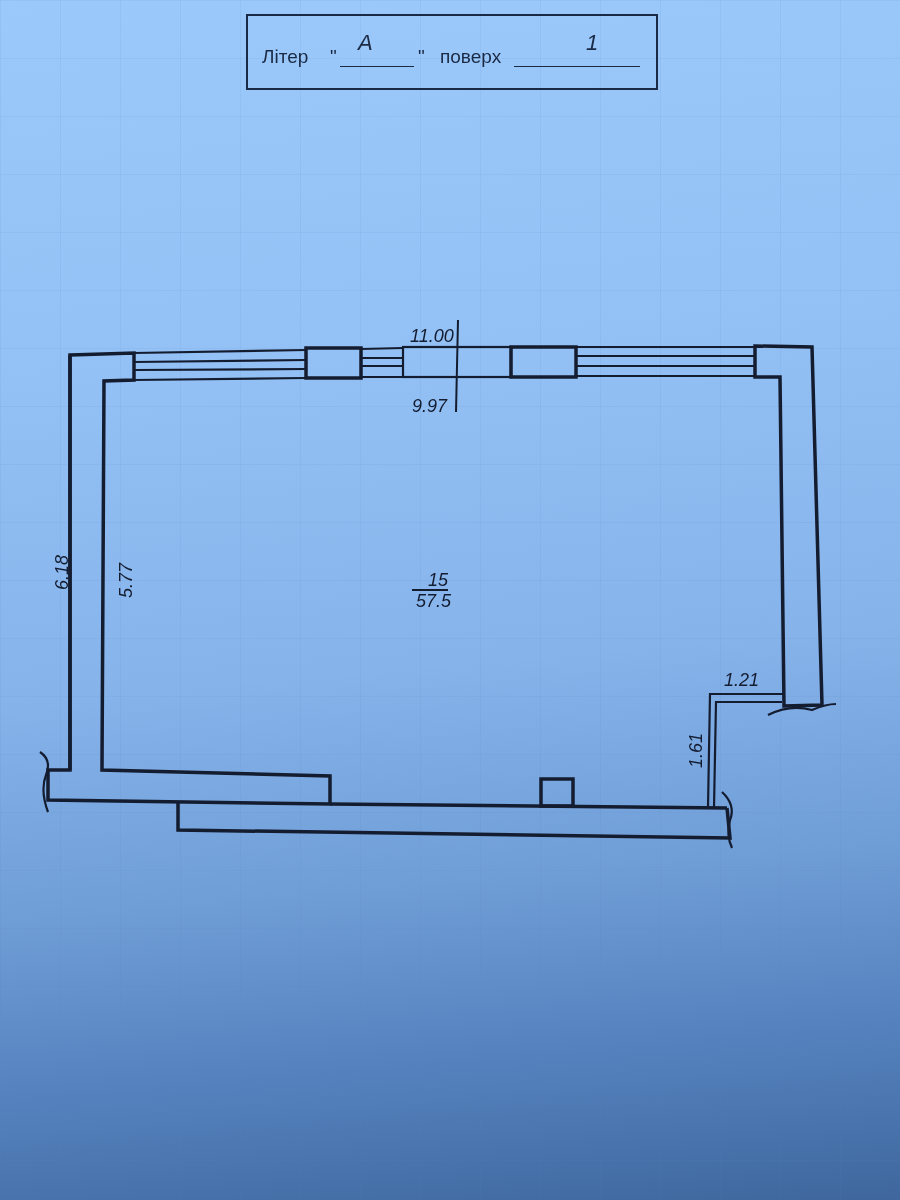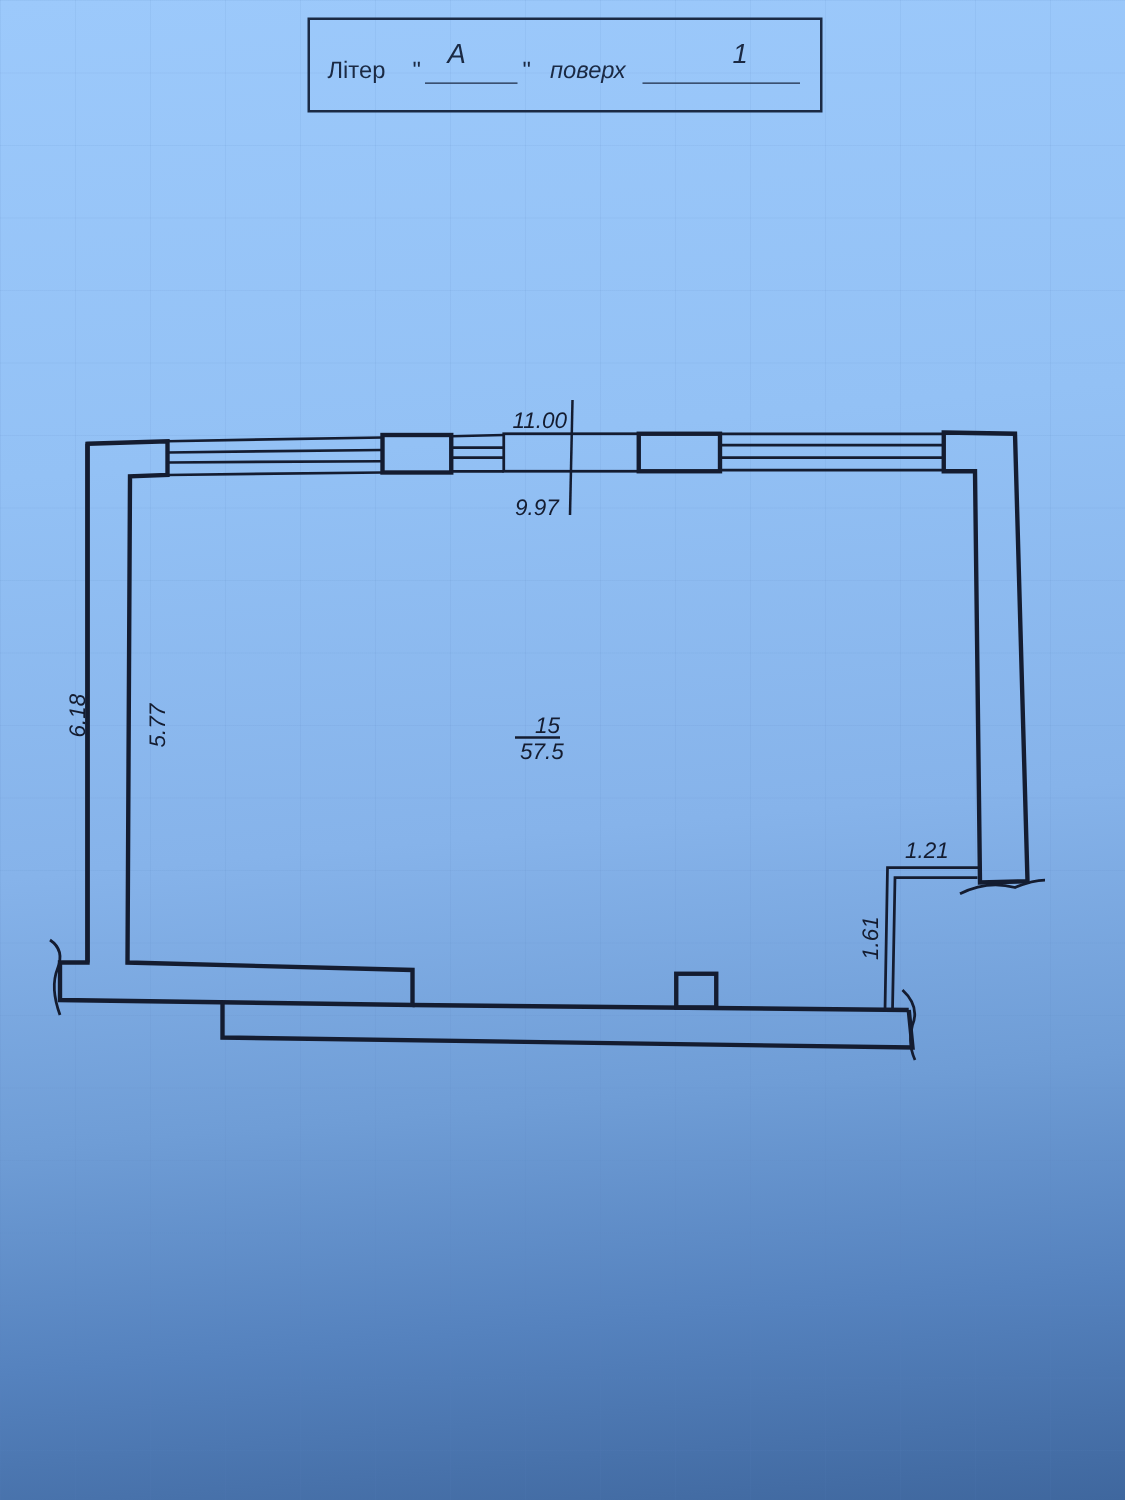--- a/index.html
+++ b/index.html
@@ -30,21 +30,21 @@
 <body>
 
 <div class="grid"></div>
 
 <div class="title-box">
   <span class="lbl" style="left:14px;">Літер</span>
   <span class="lbl" style="left:82px;">"</span>
   <span class="line" style="left:92px; width:74px;"></span>
   <span class="val" style="left:110px;">А</span>
   <span class="lbl" style="left:170px;">"</span>
-  <span class="lbl" style="left:192px;font-style:italic;">поверх</span>
+  <span class="lbl" style="left:192px;">поверх</span>
   <span class="line" style="left:266px; width:126px;"></span>
   <span class="val" style="left:338px;">1</span>
 </div>
 
 <svg class="plan" width="900" height="1200" viewBox="0 0 900 1200">
   <g stroke="#141c30" stroke-width="3.5" fill="none" stroke-linejoin="miter">
 
     <path d="M70 355 L134 353 L134 380 L104 381 L102 770 L330 776 L330 804 L48 800 L48 770 L70 770 Z"></path>
 
     <line x1="70" y1="355" x2="70" y2="770"></line>

